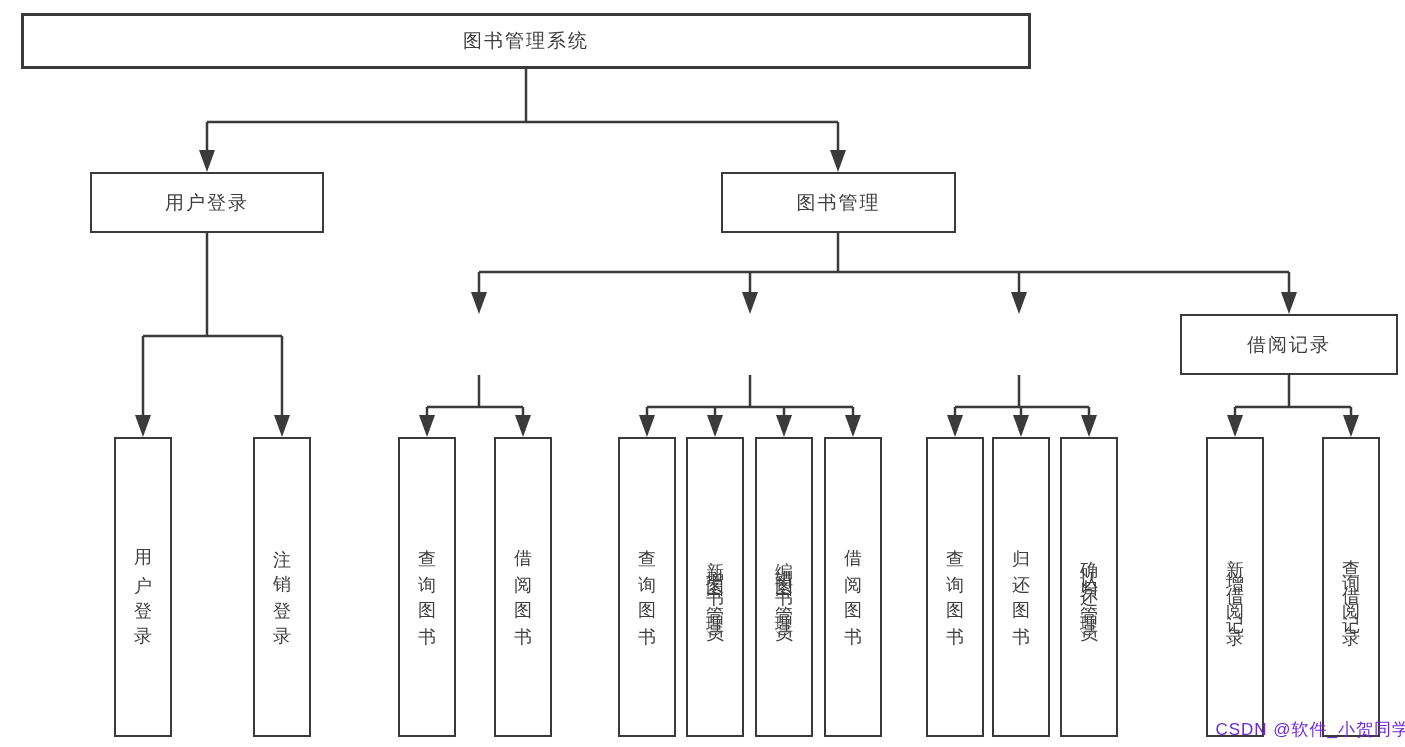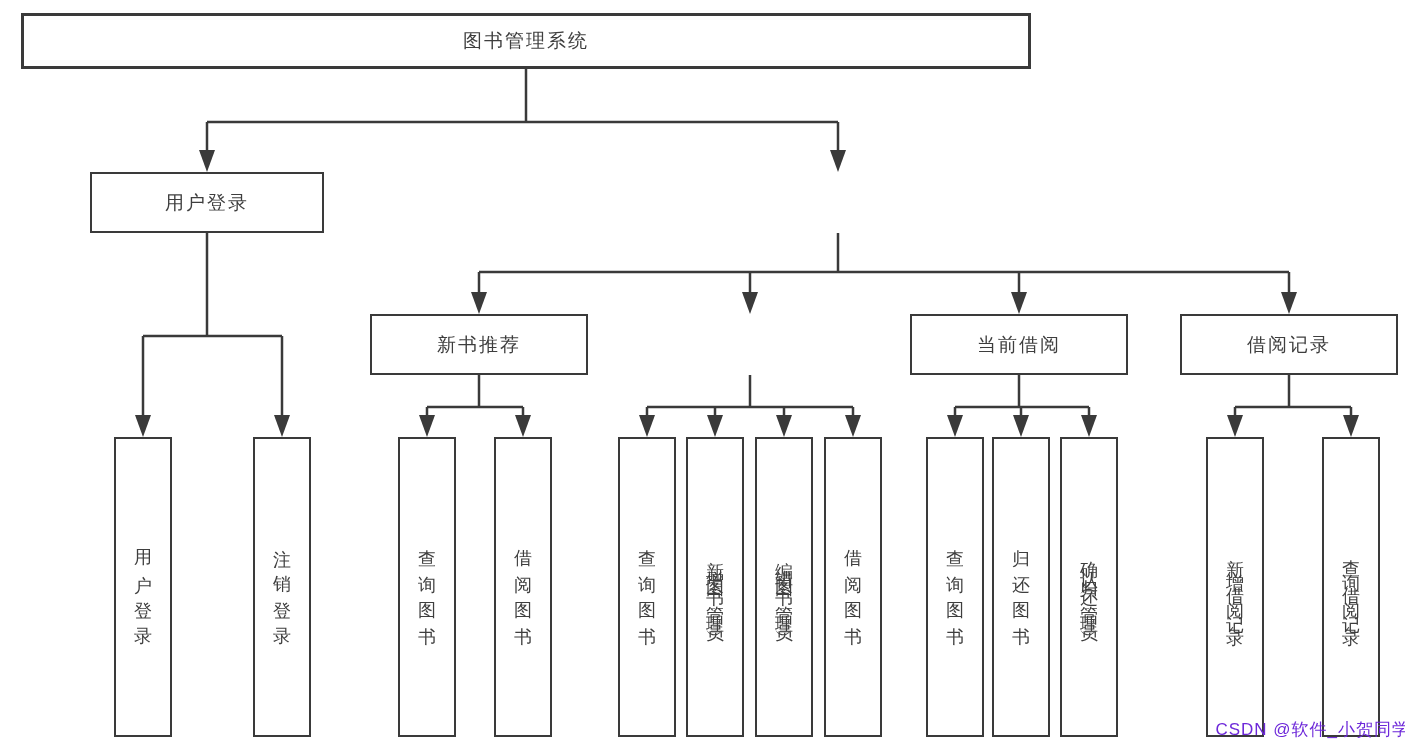--- a/index.html
+++ b/index.html
@@ -127,27 +127,24 @@
     <polygon points="1334,415 1350,415 1342,437" fill="#3a3a3a" stroke="none"></polygon>
   </svg>
 
   <div class="node root" style="left:12px; top:13px; width:1010px; height:56px;">
     <span class="h-label">图书管理系统</span>
   </div>
 
   <div class="node" style="left:81px; top:172px; width:234px; height:61px;">
     <span class="h-label">用户登录</span>
   </div>
+  <div class="node" style="left:712px; top:172px; width:235px; height:61px;">
+    <span class="h-label">图书管理</span>
+  </div>
 
-  <div class="node" style="left:361px; top:314px; width:218px; height:61px;">
-    <span class="h-label">新书推荐</span>
-  </div>
-  <div class="node" style="left:901px; top:314px; width:218px; height:61px;">
-    <span class="h-label">当前借阅</span>
-  </div>
   <div class="node" style="left:1171px; top:314px; width:218px; height:61px;">
     <span class="h-label">借阅记录</span>
   </div>
 
   <div class="node leaf" style="left:105px; top:437px; width:58px; height:300px;">
     <span class="v-label" style="letter-spacing: 26px;">用户登录</span>
   </div>
   <div class="node leaf" style="left:244px; top:437px; width:58px; height:300px;">
     <span class="v-label" style="letter-spacing: 26px;">注销登录</span>
   </div>

